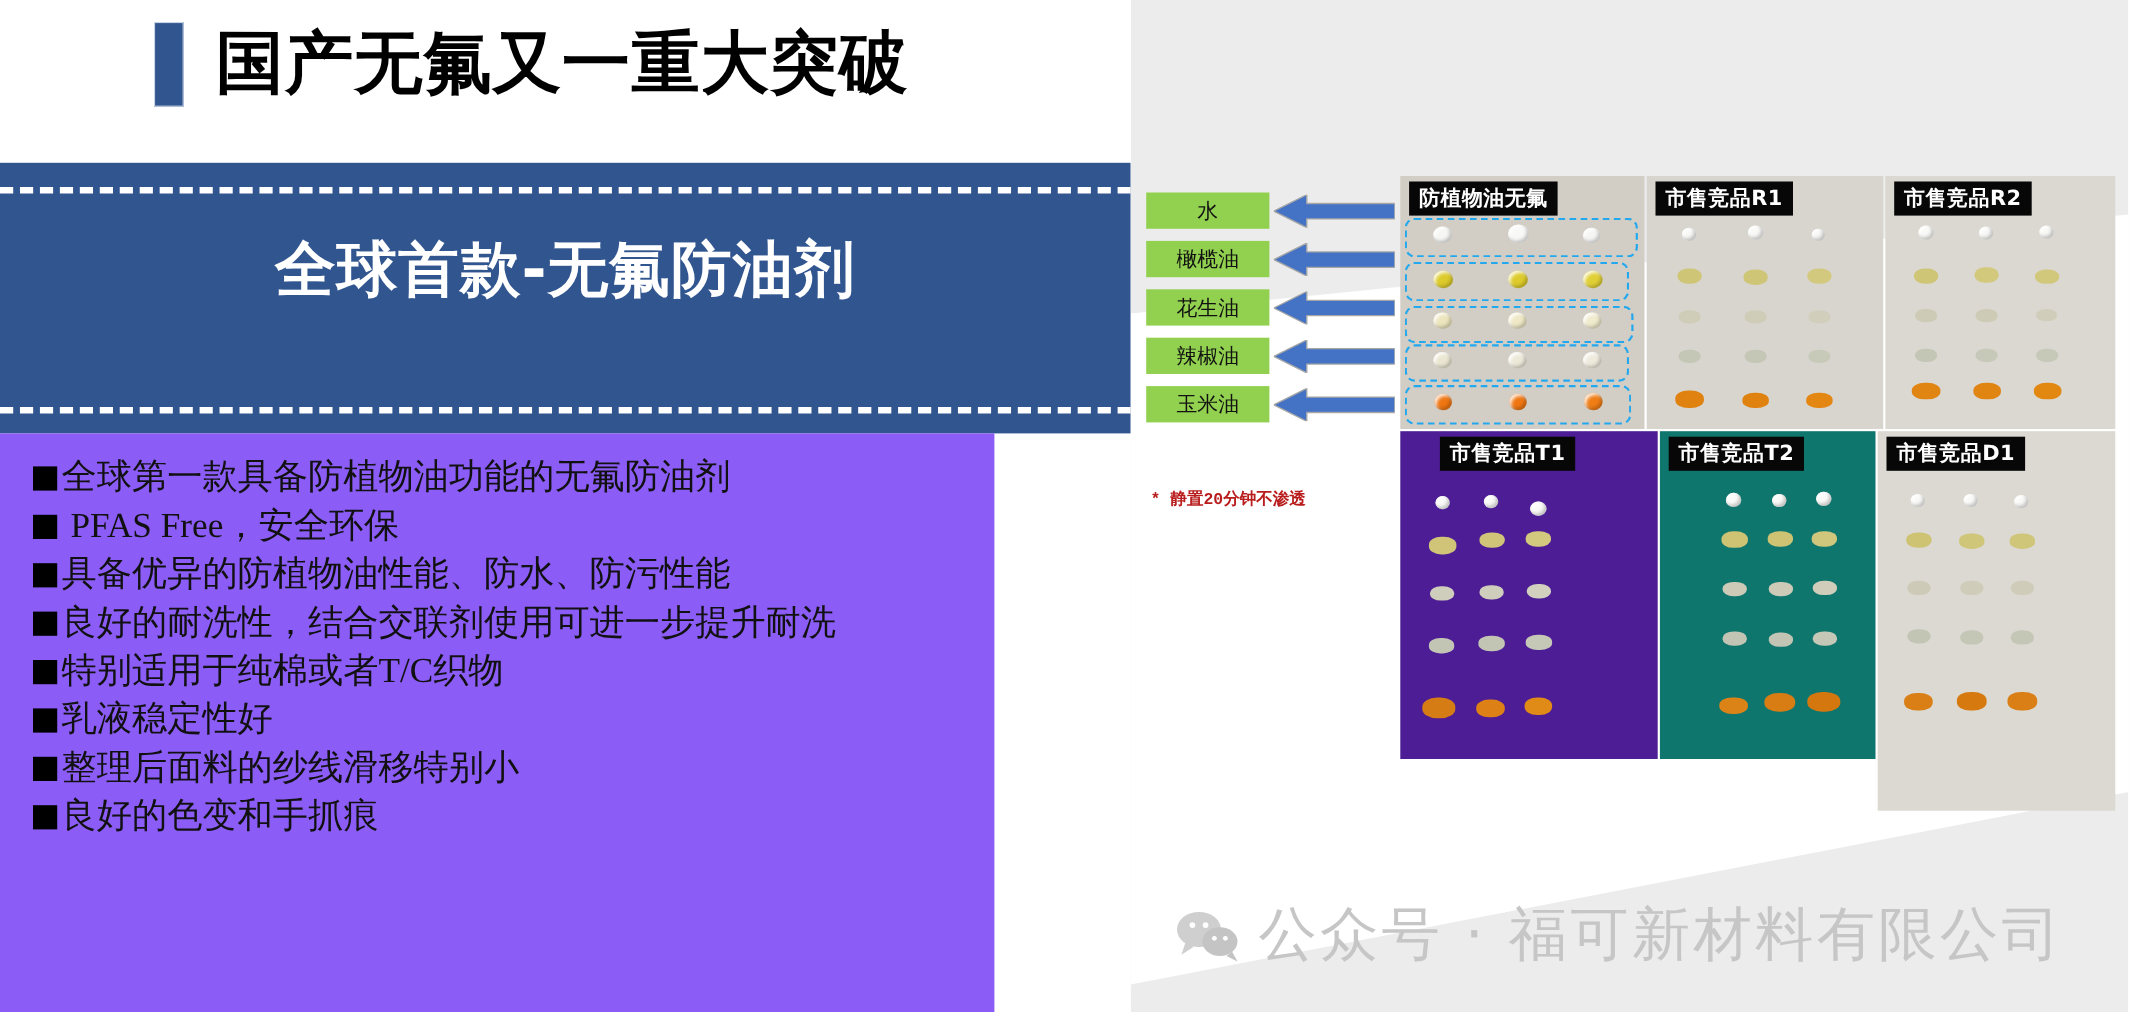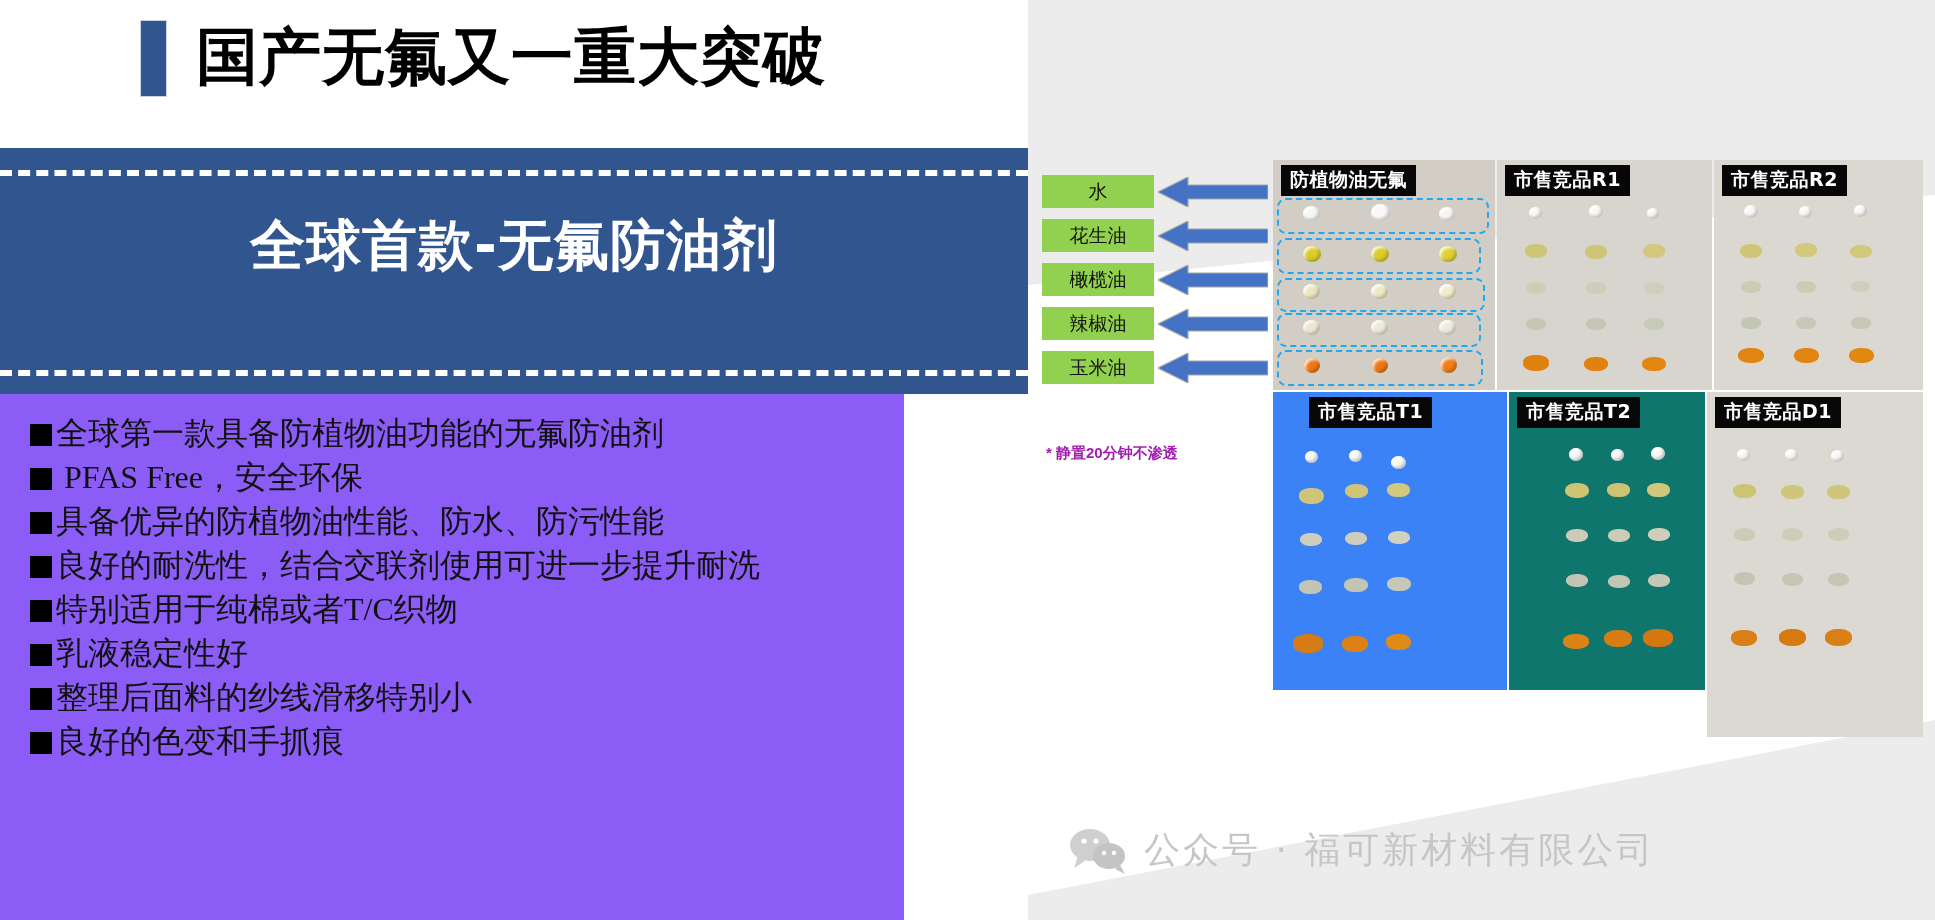--- a/index.html
+++ b/index.html
@@ -102,22 +102,22 @@
     background:#92d14f;
     display:flex;align-items:center;justify-content:center;
     font-size:19px;color:#111111;font-weight:normal;
     font-family:"DejaVu Sans",sans-serif;
   }
   .arrow{
     position:absolute;left:116px;top:2px;width:110px;height:30px;
   }
   .footnote{
     position:absolute;left:18px;top:444px;width:280px;
-    font-size:15px;color:#a21caf;font-weight:bold;
-    font-family:Liberation Sans, sans-serif;white-space:nowrap;
+    font-size:15px;color:#b91c1c;font-weight:bold;
+    font-family:Liberation Mono, monospace;white-space:nowrap;
   }
 
   
   .photo-grid{position:absolute;left:245px;top:160px;width:650px;height:610px;}
   .panel{
     position:absolute;background:#cfcbc4;overflow:hidden;
   }
   .panel-caption{
     position:absolute;top:5px;left:8px;
     background:#070707;color:#ffffff;
@@ -136,21 +136,21 @@
     z-index:2;
   }
 
   
   .watermark{
     position:absolute;left:40px;top:815px;width:860px;height:70px;
     display:flex;align-items:center;gap:14px;
   }
   .wm-icon{width:62px;height:48px;position:relative;}
   .wm-text{
-    font-size:36px;color:#c6c6c6;font-weight:normal;letter-spacing:3px;
+    font-size:53px;color:#c6c6c6;font-weight:normal;letter-spacing:3px;
     font-family:"DejaVu Sans",sans-serif;white-space:nowrap;
   }
 </style>
 </head>
 <body>
 
 <div class="slide">
 
   <div class="left-panel">
 
@@ -187,28 +187,28 @@
     <div class="legend">
 
       <div class="legend-row">
         <div class="legend-chip">水</div>
         <svg class="arrow" viewBox="0 0 110 30" preserveAspectRatio="none">
           <polygon points="0,15 30,0 30,8 110,8 110,22 30,22 30,30" fill="#4472c4" stroke="#a6a6a6" stroke-width="1.2"></polygon>
         </svg>
       </div>
 
       <div class="legend-row">
+        <div class="legend-chip">橄榄油</div>
+        <svg class="arrow" viewBox="0 0 110 30" preserveAspectRatio="none">
+          <polygon points="0,15 30,0 30,8 110,8 110,22 30,22 30,30" fill="#4472c4" stroke="#a6a6a6" stroke-width="1.2"></polygon>
+        </svg>
+      </div>
+
+      <div class="legend-row">
         <div class="legend-chip">花生油</div>
-        <svg class="arrow" viewBox="0 0 110 30" preserveAspectRatio="none">
-          <polygon points="0,15 30,0 30,8 110,8 110,22 30,22 30,30" fill="#4472c4" stroke="#a6a6a6" stroke-width="1.2"></polygon>
-        </svg>
-      </div>
-
-      <div class="legend-row">
-        <div class="legend-chip">橄榄油</div>
         <svg class="arrow" viewBox="0 0 110 30" preserveAspectRatio="none">
           <polygon points="0,15 30,0 30,8 110,8 110,22 30,22 30,30" fill="#4472c4" stroke="#a6a6a6" stroke-width="1.2"></polygon>
         </svg>
       </div>
 
       <div class="legend-row">
         <div class="legend-chip">辣椒油</div>
         <svg class="arrow" viewBox="0 0 110 30" preserveAspectRatio="none">
           <polygon points="0,15 30,0 30,8 110,8 110,22 30,22 30,30" fill="#4472c4" stroke="#a6a6a6" stroke-width="1.2"></polygon>
         </svg>
@@ -286,21 +286,21 @@
         <div class="dot flat" style="left:82px;top:121px;width:20px;height:12px;background:#cdcbb6;"></div>
         <div class="dot flat" style="left:137px;top:121px;width:19px;height:11px;background:#d0ceba;"></div>
         <div class="dot flat" style="left:27px;top:157px;width:20px;height:12px;background:#c3c5b5;"></div>
         <div class="dot flat" style="left:82px;top:157px;width:20px;height:12px;background:#c6c8b8;"></div>
         <div class="dot flat" style="left:137px;top:157px;width:20px;height:12px;background:#c6c8b8;"></div>
         <div class="dot flat" style="left:24px;top:188px;width:26px;height:15px;background:#e08412;"></div>
         <div class="dot flat" style="left:80px;top:188px;width:25px;height:15px;background:#e08412;"></div>
         <div class="dot flat" style="left:135px;top:188px;width:25px;height:15px;background:#e2870f;"></div>
       </div>
 
-      <div class="panel" style="left:0px;top:232px;width:234px;height:298px;background:#3b82f6;">
+      <div class="panel" style="left:0px;top:232px;width:234px;height:298px;background:#4c1d95;">
         <div class="panel-caption" style="left:36px;">市售竞品T1</div>
         <div class="dot bead" style="left:32px;top:59px;width:13px;height:12px;background:#f9f9f7;"></div>
         <div class="dot bead" style="left:76px;top:58px;width:13px;height:12px;background:#f9f9f7;"></div>
         <div class="dot bead" style="left:118px;top:64px;width:15px;height:13px;background:#fafaf8;"></div>
         <div class="dot flat" style="left:26px;top:96px;width:25px;height:16px;background:#cfc477;"></div>
         <div class="dot flat" style="left:72px;top:92px;width:23px;height:14px;background:#cfc477;"></div>
         <div class="dot flat" style="left:114px;top:91px;width:23px;height:14px;background:#d2c87e;"></div>
         <div class="dot flat" style="left:27px;top:141px;width:22px;height:13px;background:#cfcdbb;"></div>
         <div class="dot flat" style="left:72px;top:140px;width:22px;height:13px;background:#cfcdbb;"></div>
         <div class="dot flat" style="left:115px;top:139px;width:22px;height:13px;background:#d2d0be;"></div>

